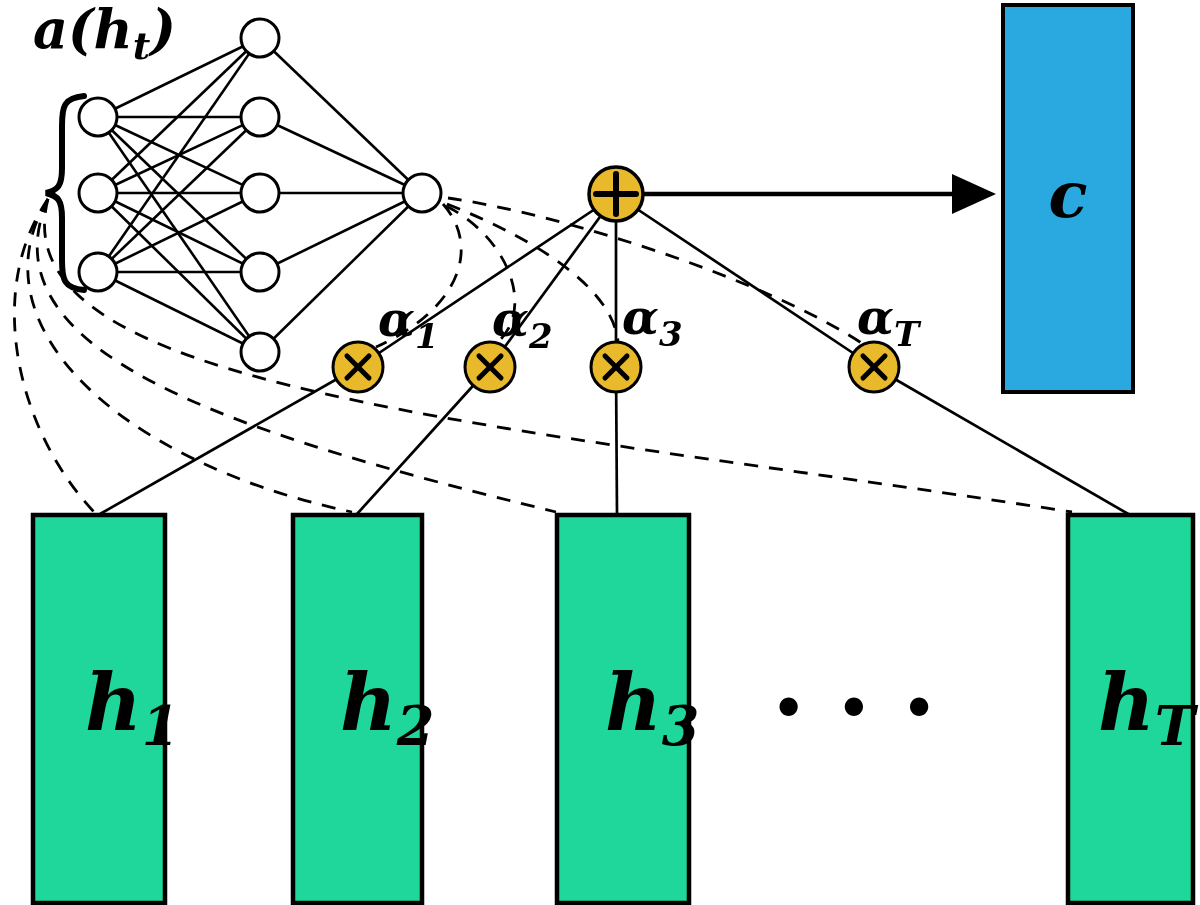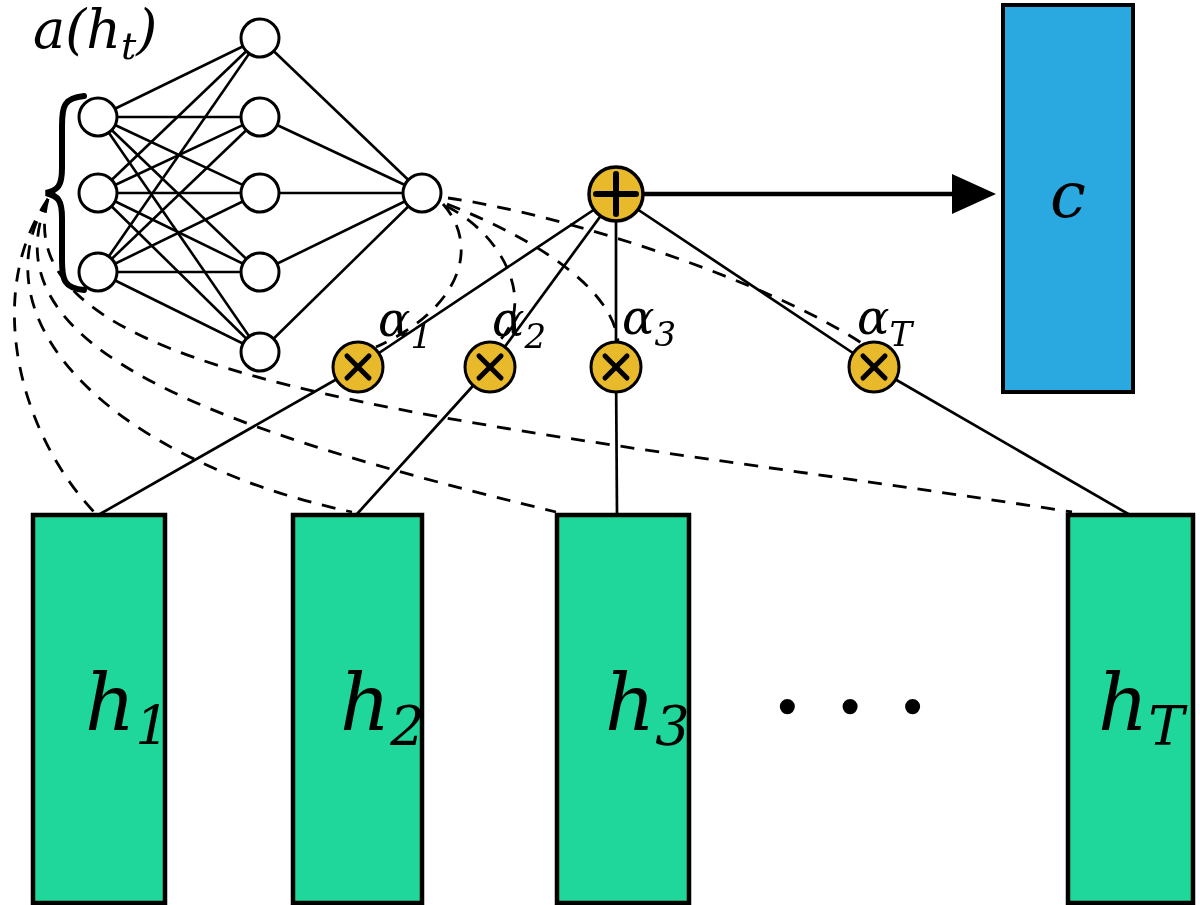--- a/index.html
+++ b/index.html
@@ -1,16 +1,16 @@
 <!DOCTYPE html>
 <html><head>
 <meta charset="utf-8">
 <style>
   html,body{margin:0;padding:0;background:#ffffff;}
-  .stage{position:relative;width:1200px;height:905px;background:#ffffff;overflow:hidden;}
+  .stage{position:relative;width:1200px;height:905px;background:#ffffff;overflow:hidden;font-weight:bold;}
   svg{display:block;}
   text{font-family:"DejaVu Serif","Liberation Serif",serif;font-style:italic;fill:#000;}
 </style>
 </head>
 <body>
 
 <div class="stage">
 <svg width="1200" height="905" viewBox="0 0 1200 905">
 
   <g stroke="#000" stroke-width="2.6">

